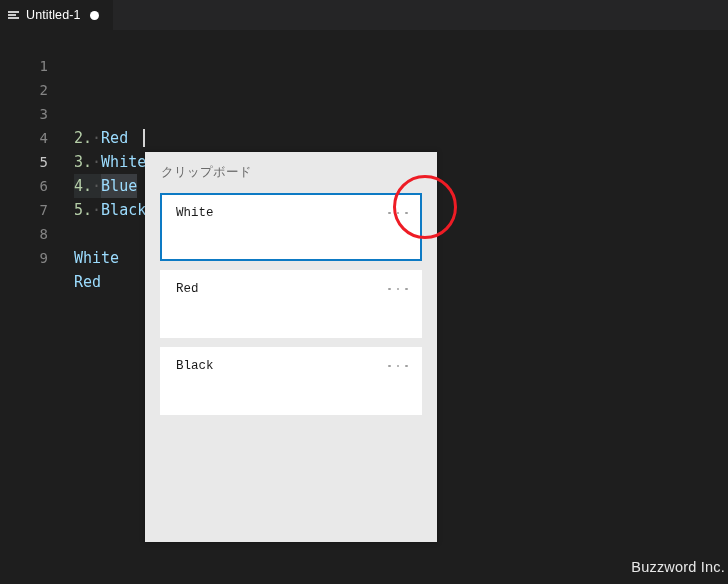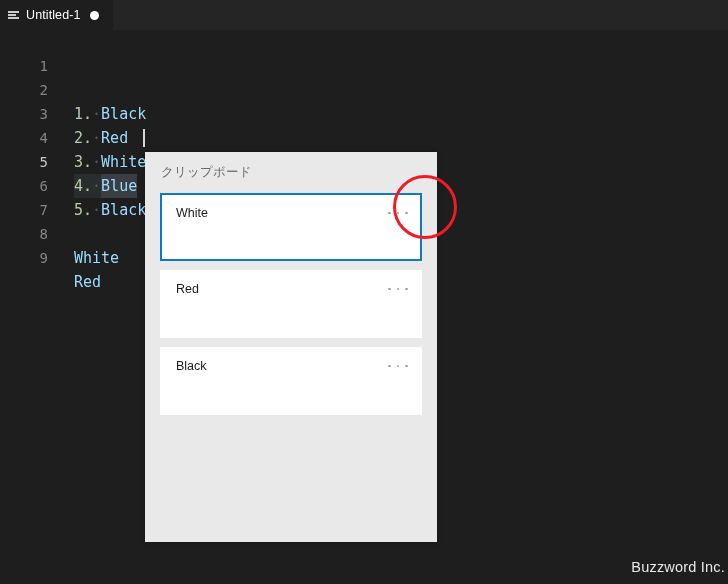--- a/index.html
+++ b/index.html
@@ -121,21 +121,21 @@
     background: #d4d4d4;
   }
 
   
   #clipboard-panel {
     position: absolute;
     left: 145px; top: 152px;
     width: 292px; height: 390px;
     background: #e9e9e9;
     box-shadow: 0 0 5px rgba(0,0,0,.35);
-    font-family: Liberation Sans, sans-serif;
+    font-family: Liberation Mono, monospace;
   }
   #clipboard-title {
     position: absolute;
     left: 16px; top: 12px;
     font-size: 12.5px;
     color: #6b6b6b;
     letter-spacing: .2px;
   }
   #clipboard-list {
     position: absolute;
@@ -217,21 +217,20 @@
 
   <div id="code-area">
 
     <div class="code-line">
       <span class="ln">1</span>
       <span class="ltext"></span>
     </div>
 
     <div class="code-line">
       <span class="ln">2</span>
-      <span class="ltext"><span class="num">1.</span><span class="mid">·</span><span class="word">Black</span></span>
     </div>
 
     <div class="code-line">
       <span class="ln">3</span>
       <span class="ltext"><span class="num">2.</span><span class="mid">·</span><span class="word">Red</span></span>
     </div>
 
     <div class="code-line">
       <span class="ln">4</span>
       <span class="ltext"><span class="num">3.</span><span class="mid">·</span><span class="word">White</span></span>

